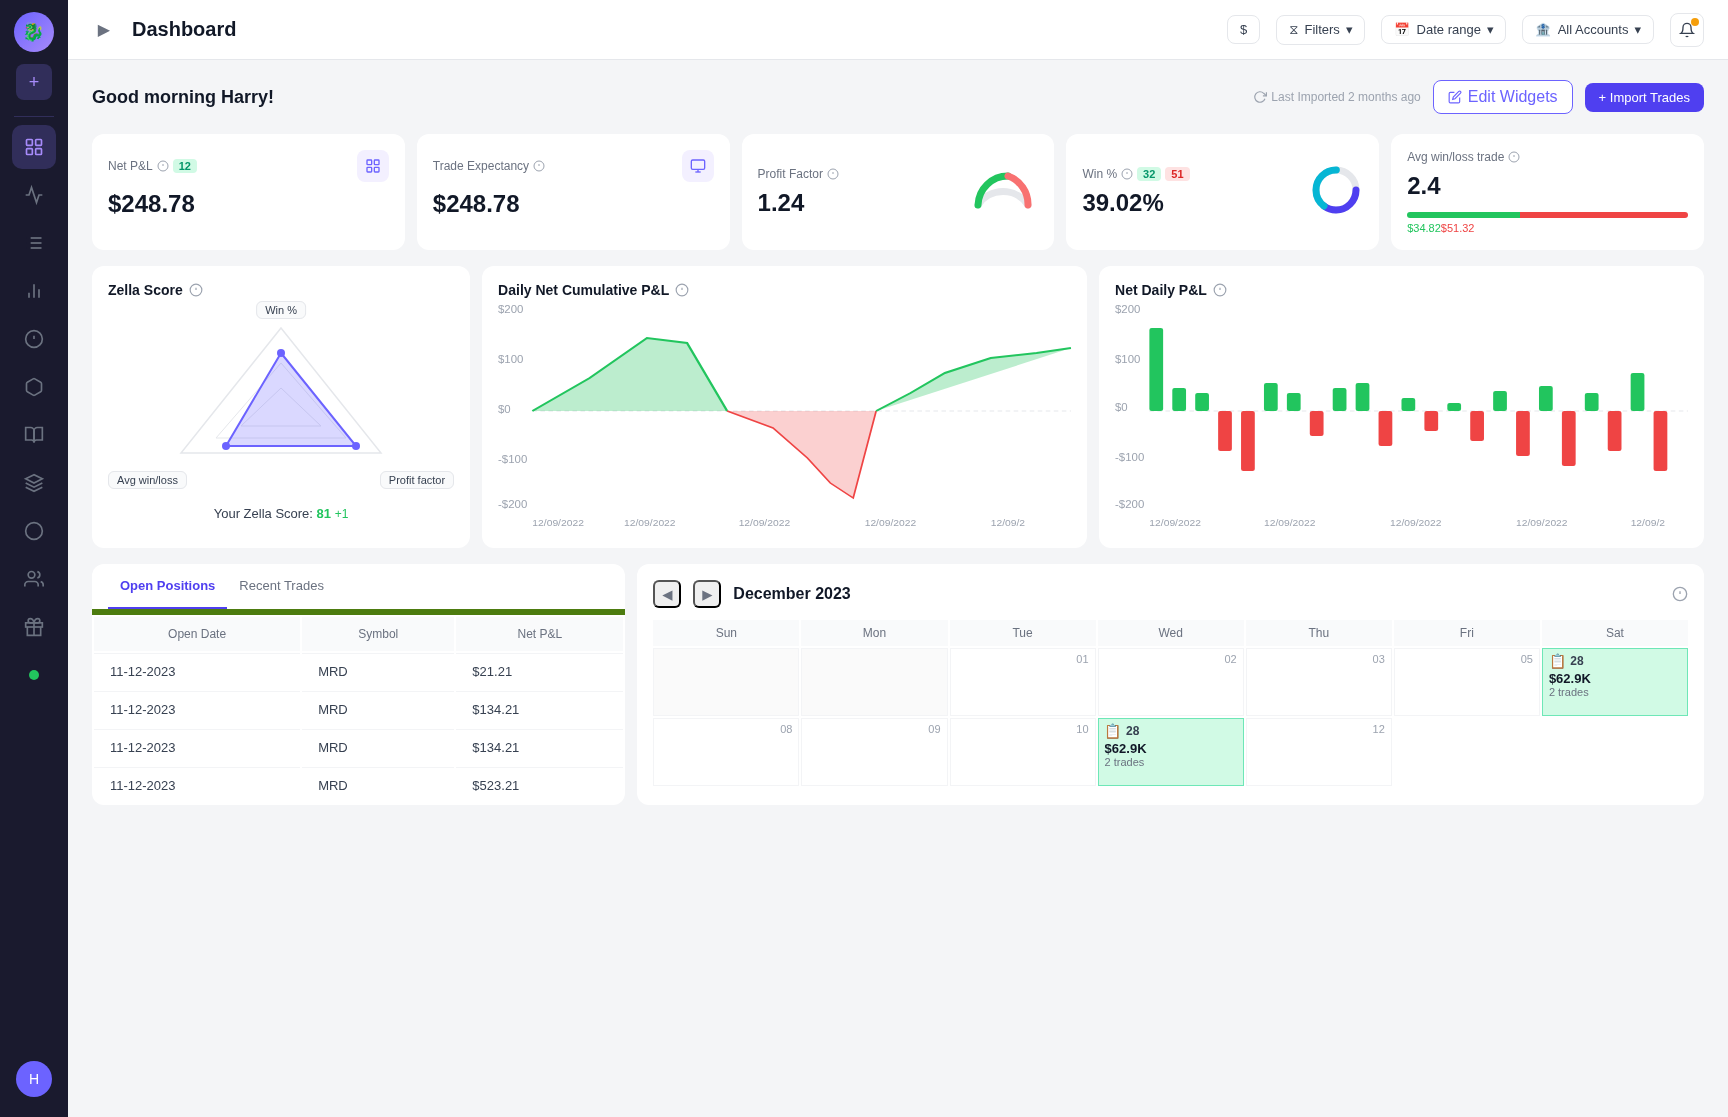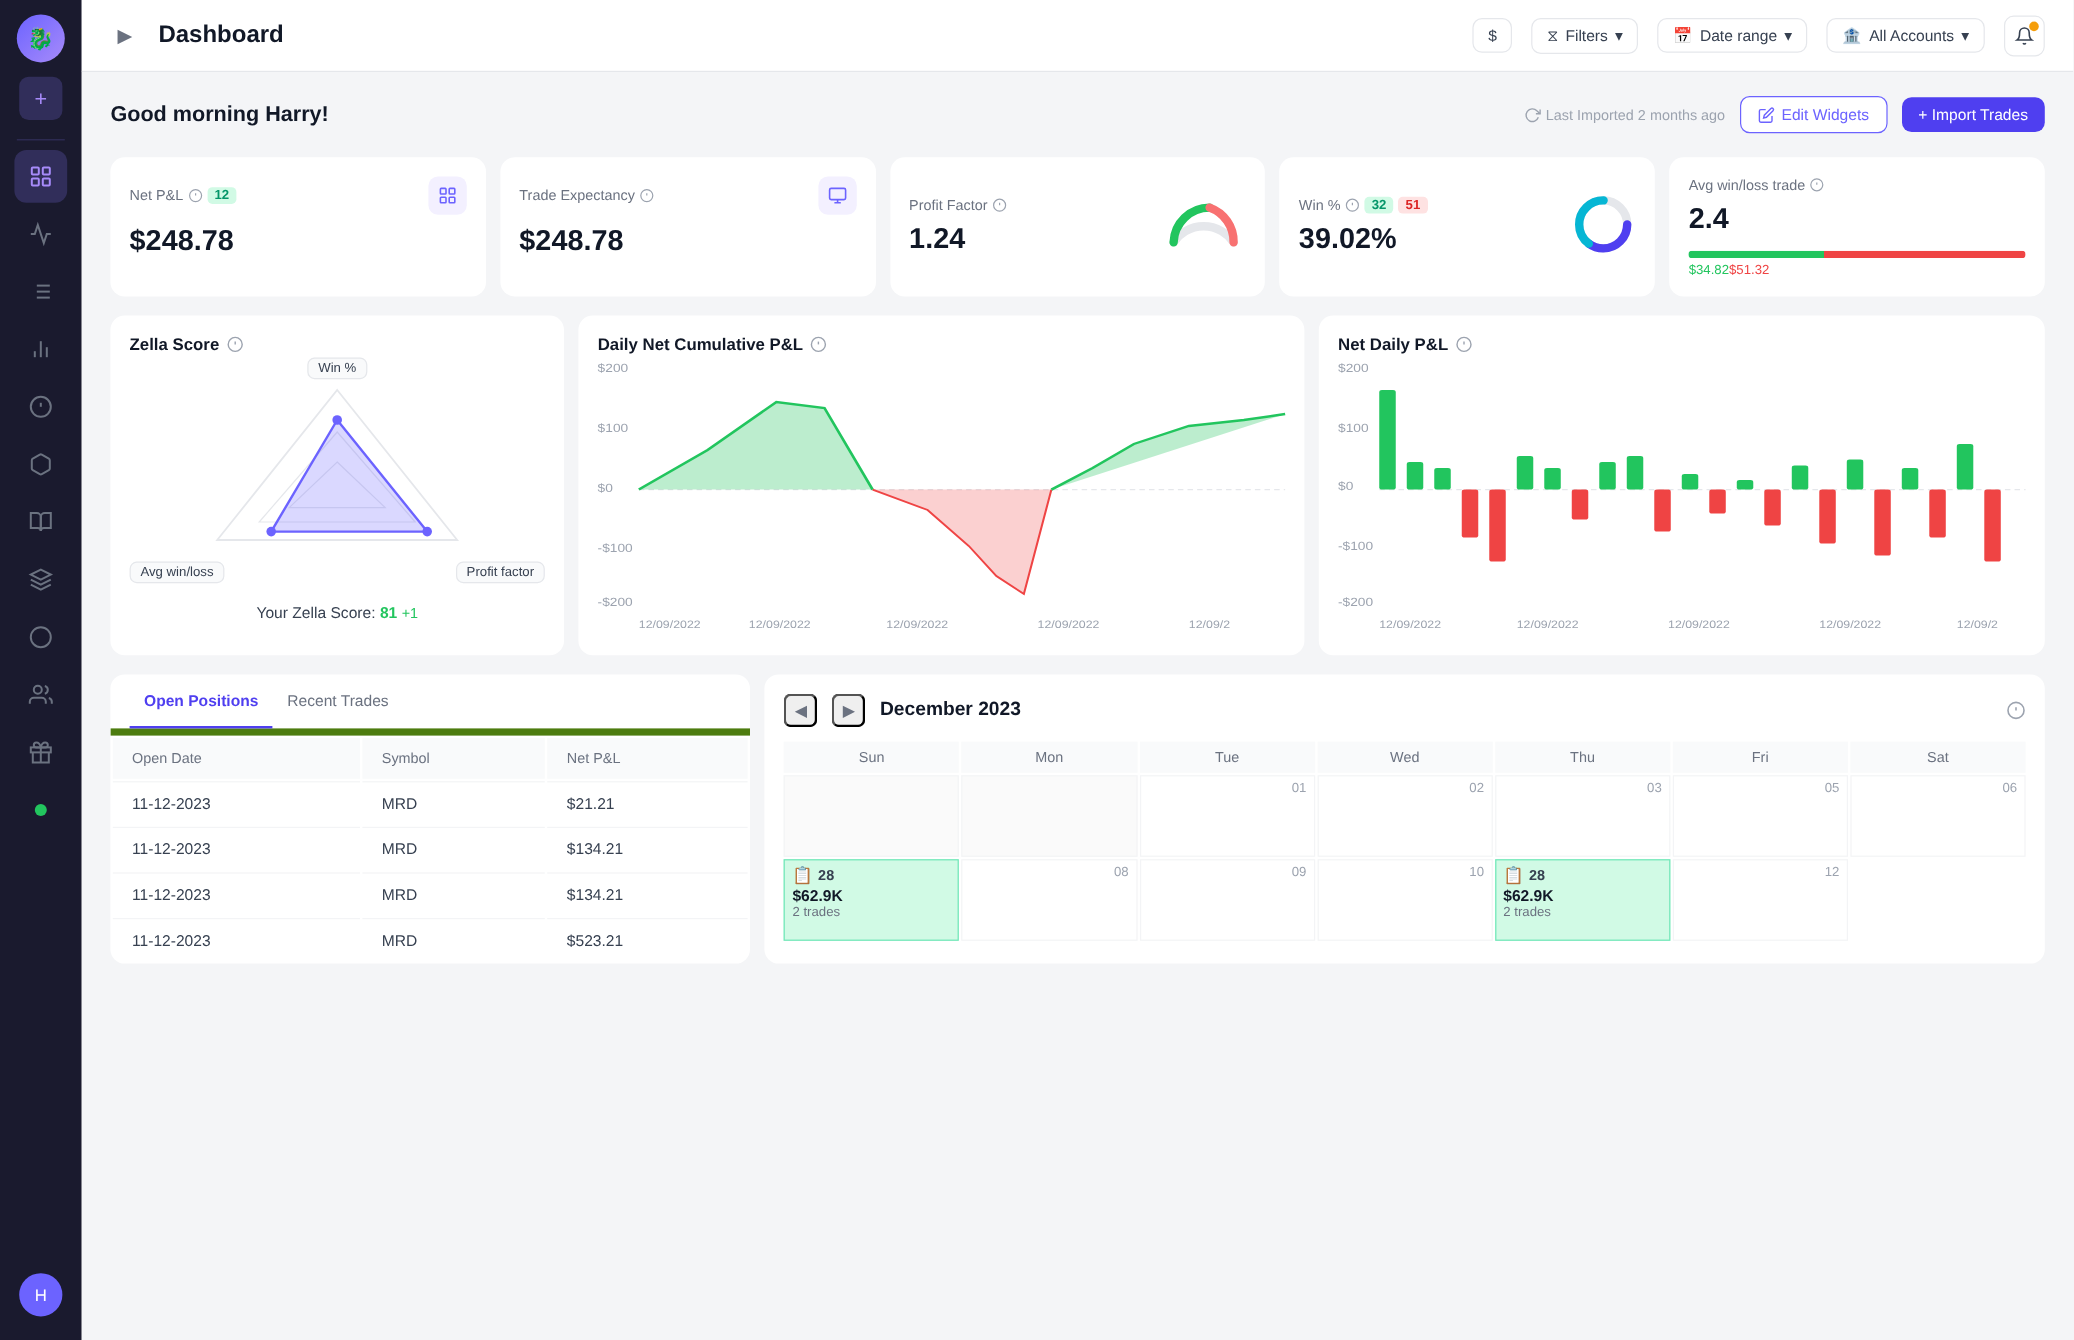--- a/index.html
+++ b/index.html
@@ -126,21 +126,21 @@
     .greeting { font-size: 18px; font-weight: 600; color: #111827; }
     .top-bar-right { display: flex; align-items: center; gap: 12px; }
     .last-imported { font-size: 12px; color: #9ca3af; display: flex; align-items: center; gap: 4px; }
     .edit-widgets-btn {
       display: flex; align-items: center; gap: 6px;
       padding: 7px 14px;
       border: 1px solid #6c63ff;
       border-radius: 8px;
       background: white;
       color: #6c63ff;
-      font-size: 13px; font-weight: 500;
+      font-size: 16px; font-weight: 500;
       cursor: pointer;
     }
     .import-trades-btn {
       display: flex; align-items: center; gap: 6px;
       padding: 7px 14px;
       background: #4f3ff0;
       border: none;
       border-radius: 8px;
       color: white;
       font-size: 13px; font-weight: 500;
@@ -233,21 +233,21 @@
       cursor: pointer;
       border-bottom: 2px solid transparent;
     }
     .positions-tab.active {
       color: #4f3ff0;
       border-bottom-color: #4f3ff0;
       font-weight: 600;
     }
     .positions-table { width: 100%; }
     .positions-table th {
-      text-align: left;
+      text-align: center;
       padding: 10px 16px;
       font-size: 12px;
       color: #6b7280;
       font-weight: 500;
       background: #f9fafb;
     }
     .positions-table td {
       padding: 10px 16px;
       font-size: 13px;
       color: #374151;
@@ -778,23 +778,20 @@
           <div class="cal-cell">
               <div class="cal-day-num">02</div>
             </div>
           <div class="cal-cell">
               <div class="cal-day-num">03</div>
             </div>
           <div class="cal-cell">
               <div class="cal-day-num">05</div>
             </div>
 
-          <div class="cal-cell">
-              <div class="cal-day-num">06</div>
-            </div>
           <div class="cal-cell has-trades highlighted">
             <div style="display:flex; align-items:center; gap:4px; margin-bottom:2px;">
               <span style="font-size:14px;">📋</span>
               <span style="font-size:12px; font-weight:600; color:#374151;">28</span>
             </div>
             <div class="cal-value">$62.9K</div>
             <div class="cal-trades-count">2 trades</div>
           </div>
           <div class="cal-cell">
               <div class="cal-day-num">08</div>

